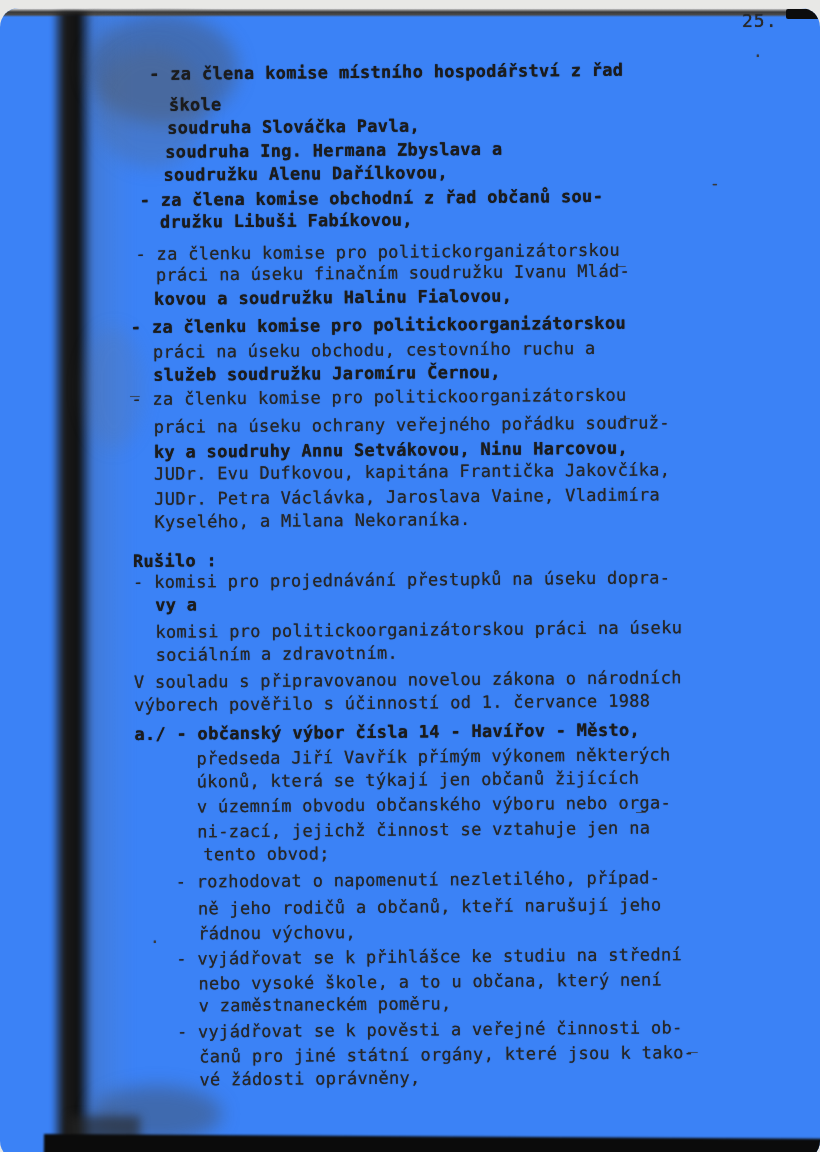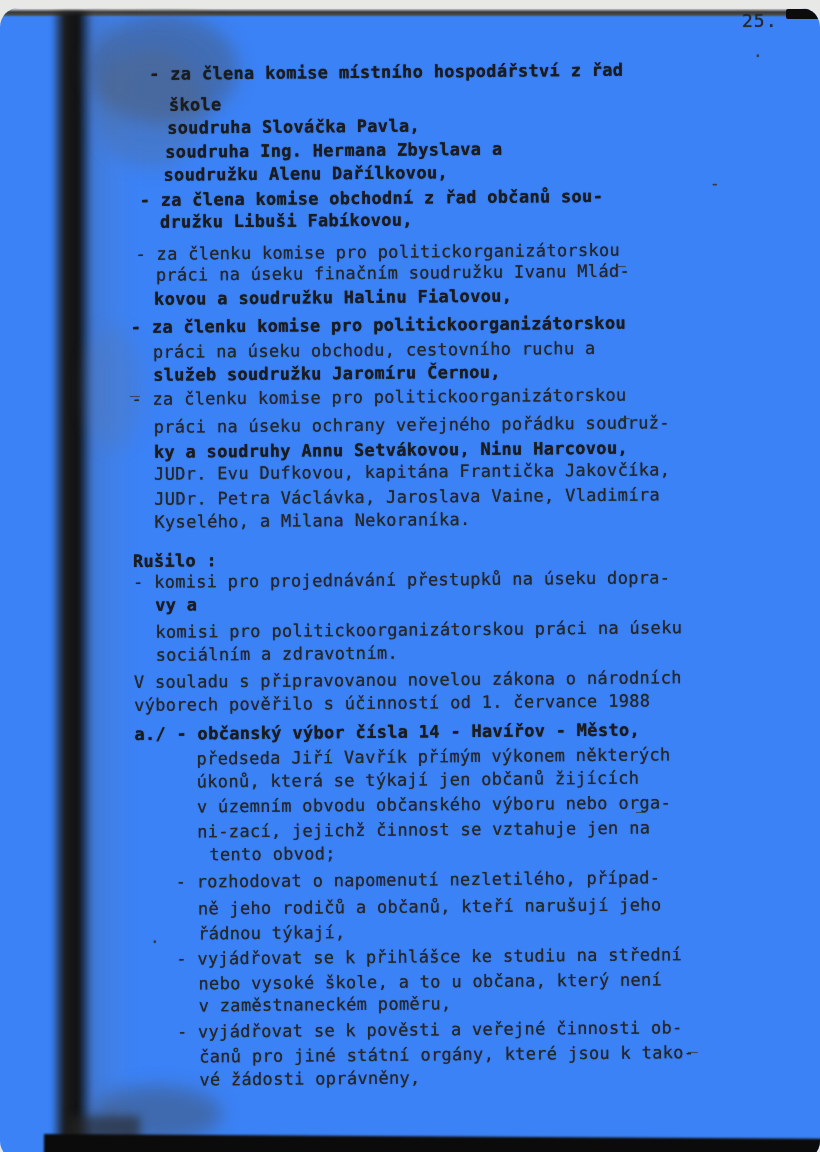--- a/index.html
+++ b/index.html
@@ -110,24 +110,24 @@
       <div class="tl b" style="left: 150px; top: 588px;">vy a</div>
       <div class="tl" style="left: 150px; top: 615px;">komisi pro politickoorganizátorskou práci na úseku</div>
       <div class="tl" style="left: 150px; top: 638px;">sociálním a zdravotním.</div>
       <div class="tl" style="left: 128px; top: 665px;">V souladu s připravovanou novelou zákona o národních</div>
       <div class="tl" style="left: 128px; top: 688px;">výborech pověřilo s účinností od 1. červance 1988</div>
       <div class="tl b" style="left: 128px; top: 717px;">a./ - občanský výbor čísla 14 - Havířov - Město,</div>
       <div class="tl" style="left: 190px; top: 742px;">předseda Jiří Vavřík přímým výkonem některých</div>
       <div class="tl" style="left: 190px; top: 765px;">úkonů, která se týkají jen občanů žijících</div>
       <div class="tl" style="left: 190px; top: 790px;">v územním obvodu občanského výboru nebo orga-</div>
       <div class="tl" style="left: 190px; top: 815px;">ni-zací, jejichž činnost se vztahuje jen na</div>
-      <div class="tl" style="left: 202px; top: 838px;">tento obvod;</div>
+      <div class="tl" style="left: 196px; top: 838px;">tento obvod;</div>
       <div class="tl" style="left: 168px; top: 865px;">- rozhodovat o napomenutí nezletilého, případ-</div>
       <div class="tl" style="left: 190px; top: 892px;">ně jeho rodičů a občanů, kteří narušují jeho</div>
-      <div class="tl" style="left: 190px; top: 917px;">řádnou týkají,</div>
+      <div class="tl" style="left: 190px; top: 917px;">řádnou výchovu,</div>
       <div class="tl" style="left: 168px; top: 942px;">- vyjádřovat se k přihlášce ke studiu na střední</div>
       <div class="tl" style="left: 190px; top: 967px;">nebo vysoké škole, a to u občana, který není</div>
       <div class="tl" style="left: 190px; top: 989px;">v zaměstnaneckém poměru,</div>
       <div class="tl" style="left: 168px; top: 1015px;">- vyjádřovat se k pověsti a veřejné činnosti ob-</div>
       <div class="tl" style="left: 190px; top: 1040px;">čanů pro jiné státní orgány, které jsou k tako-</div>
       <div class="tl" style="left: 190px; top: 1063px;">vé žádosti oprávněny,</div>
     </div>
 
   <div id="mark-layer">
       <div class="mk" style="left: 753px; top: 38px;">·</div>

